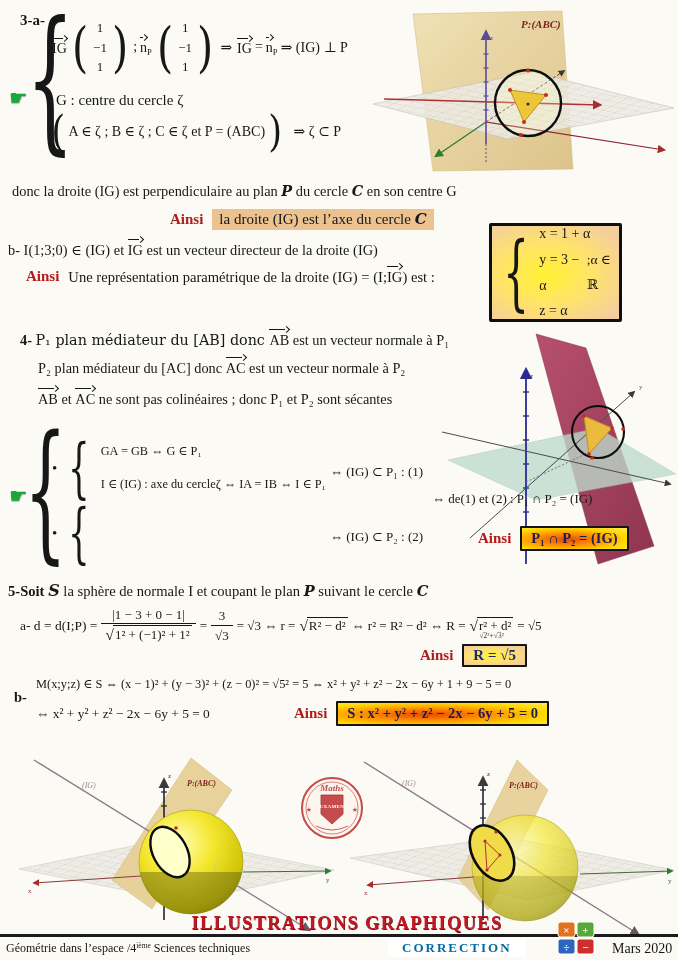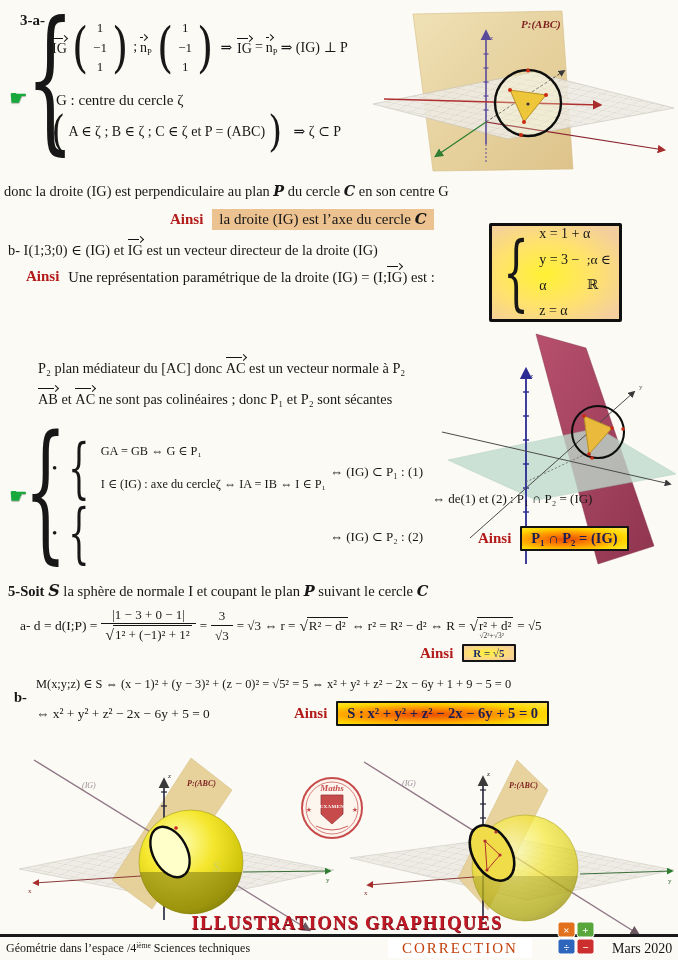--- a/index.html
+++ b/index.html
@@ -30,21 +30,21 @@
   .frac .den{border-top:1.3px solid #161616;display:flex;align-items:flex-start;padding:1px 4px 0}
   .rts{font-size:1.18em}
   .rtbar{border-top:1.3px solid #161616;padding:0 2px;margin-left:-1px}
   .rt2wrap{position:relative;display:inline-flex;align-items:flex-start}
   .rt2note{position:absolute;left:10px;top:14px;font-size:7.5px;white-space:nowrap;color:#3a3a3a}
   .sysline{line-height:1.25;white-space:nowrap}
   svg text{font-family:"Liberation Serif","DejaVu Serif",serif}
   .banner{width:678px;text-align:center;font-weight:bold;font-size:18.5px;letter-spacing:1.3px;
     color:#c01825;text-shadow:.6px .6px 0 #70121c}
   .rule{width:678px;height:3px;background:#1b1b1b}
-  .corr{background:#ffffff;padding:1px 14px;font-weight:normal;font-size:15px;letter-spacing:2px;color:#c2410c}
+  .corr{background:#ffffff;padding:1px 14px;font-weight:bold;font-size:13px;letter-spacing:2px;color:#0369a1}
 </style>
 </head>
 <body>
 
 <div class="page">
 
   <div class="abs b" style="left:20px;top:12px;font-size:15px">3-a-</div>
   <div class="abs hand" style="left:9px;top:86px;font-size:21px">☛</div>
   <span class="abs stretch" style="left:26px;top:14px;font-size:152px;transform:scale(.5,1.02);transform-origin:left top">{</span>
 
@@ -149,21 +149,21 @@
         <circle cx="188" cy="91" r="2"></circle>
         <circle cx="166" cy="118" r="2"></circle>
       <circle cx="170" cy="66.5" r="2"></circle>
         <circle cx="163" cy="131" r="2"></circle>
     </g>
     <circle cx="170" cy="100" r="1.6" fill="#333"></circle>
     <text x="163" y="24" font-size="11" font-style="italic" font-weight="bold" fill="#7c1f1f">P:(ABC)</text>
     <text x="132" y="36" font-size="7" fill="#5a4a9a">z</text>
   </svg>
 
-  <div class="abs" style="left:4px;top:182px;font-size:14.4px;width:666px"><span>donc la droite (IG) est perpendiculaire  au plan </span><span class="scr">P</span><span> du cercle </span><span class="scr">C</span><span> en son centre G</span></div>
+  <div class="abs" style="left:12px;top:182px;font-size:14.4px;width:666px"><span>donc la droite (IG) est perpendiculaire  au plan </span><span class="scr">P</span><span> du cercle </span><span class="scr">C</span><span> en son centre G</span></div>
 
   <div class="abs mrow" style="left:170px;top:209px;gap:9px">
     <span class="red" style="font-size:15px">Ainsi</span>
     <span class="hl" style="font-size:15px"><span>la droite (IG) est l’axe du cercle </span><span class="scr">C</span></span>
   </div>
 
   <div class="abs" style="left:8px;top:239px;font-size:14.4px"><span>b- I(1;3;0) ∈ (IG) et </span><span class="vec">IG</span><span>  est un vecteur directeur de la droite (IG)</span></div>
 
   <div class="abs mrow" style="left:26px;top:266px;gap:9px;font-size:14.6px">
     <span class="red" style="font-size:15px">Ainsi</span>
@@ -177,20 +177,21 @@
     <div style="font-size:14px;line-height:1.85;margin-left:-4px">
       <div>x = 1 + α</div>
       <div class="mrow" style="gap:5px">
         <span>y = 3 − α</span>
         <span style="font-size:13.5px">;α ∈ ℝ</span>
       </div>
       <div>z = α</div>
     </div>
   </div>
 
+  <div class="abs" style="left:20px;top:329px;font-size:14.3px"><span class="b">4-</span> <span class="scr" style="font-weight:400;font-style:normal">P₁ plan médiateur du [AB]  donc </span><span class="vec">AB</span><span>  est un vecteur normale à P₁</span></div>
   <div class="abs" style="left:38px;top:388px;font-size:14.3px"><span class="vec">AB</span><span> et </span><span class="vec">AC</span><span>  ne sont pas colinéaires ; donc P₁ et P₂ sont sécantes</span></div>
   <div class="abs" style="left:38px;top:357px;font-size:14.3px"><span>P₂  plan médiateur du [AC]  donc </span><span class="vec">AC</span><span>  est un vecteur normale à P₂</span></div>
 
   <svg class="abs" style="left:440px;top:332px" width="238" height="240" viewBox="0 0 238 240">
     <polygon points="96,2 146,16 214,214 158,232" fill="url(#marG)" opacity=".9" stroke="#7d1d39" stroke-width=".5"></polygon>
     <polygon points="8,128 158,96 236,142 96,168" fill="#bedbcd" opacity=".78" stroke="#9cc0b0" stroke-width=".5"></polygon>
     <g>
       <line x1="86" y1="232" x2="86" y2="38" stroke="#2a2a92" stroke-width="1.8" marker-end="url(#mN)"></line>
       <line x1="83" y1="60" x2="89" y2="60" stroke="#2a2a92" stroke-width="1.4"></line>
       <line x1="83" y1="84" x2="89" y2="84" stroke="#2a2a92" stroke-width="1.4"></line>
@@ -265,21 +266,21 @@
     <span class="rt2wrap">
         <span class="rts">√</span>
         <span class="rtbar">r² + d²</span>
         <span class="rt2note">√2²+√3²</span>
       </span>
     <span>= √5</span>
   </div>
 
   <div class="abs mrow" style="left:420px;top:644px;gap:9px">
     <span class="red" style="font-size:15px">Ainsi</span>
-    <span class="tbox" style="font-size:11px">R = √5</span>
+    <span class="tbox" style="font-size:15px">R = √5</span>
   </div>
 
   <div class="abs" style="left:14px;top:689px;font-size:14.5px"><span class="b">b-</span></div>
   <div class="abs" style="left:36px;top:676px;font-size:12.4px;white-space:nowrap">M(x;y;z) ∈ S ⇔ (x − 1)² + (y − 3)² + (z − 0)² = √5² = 5 ⇔ x² + y² + z² − 2x − 6y + 1 + 9 − 5 = 0</div>
   <div class="abs" style="left:36px;top:706px;font-size:13.4px">⇔ x² + y² + z² − 2x − 6y + 5 = 0</div>
   <div class="abs mrow" style="left:294px;top:701px;gap:9px">
     <span class="red" style="font-size:15px">Ainsi</span>
     <span class="ybox" style="font-size:14.5px">S : x² + y² + z² − 2x − 6y + 5 = 0</span>
   </div>
 

